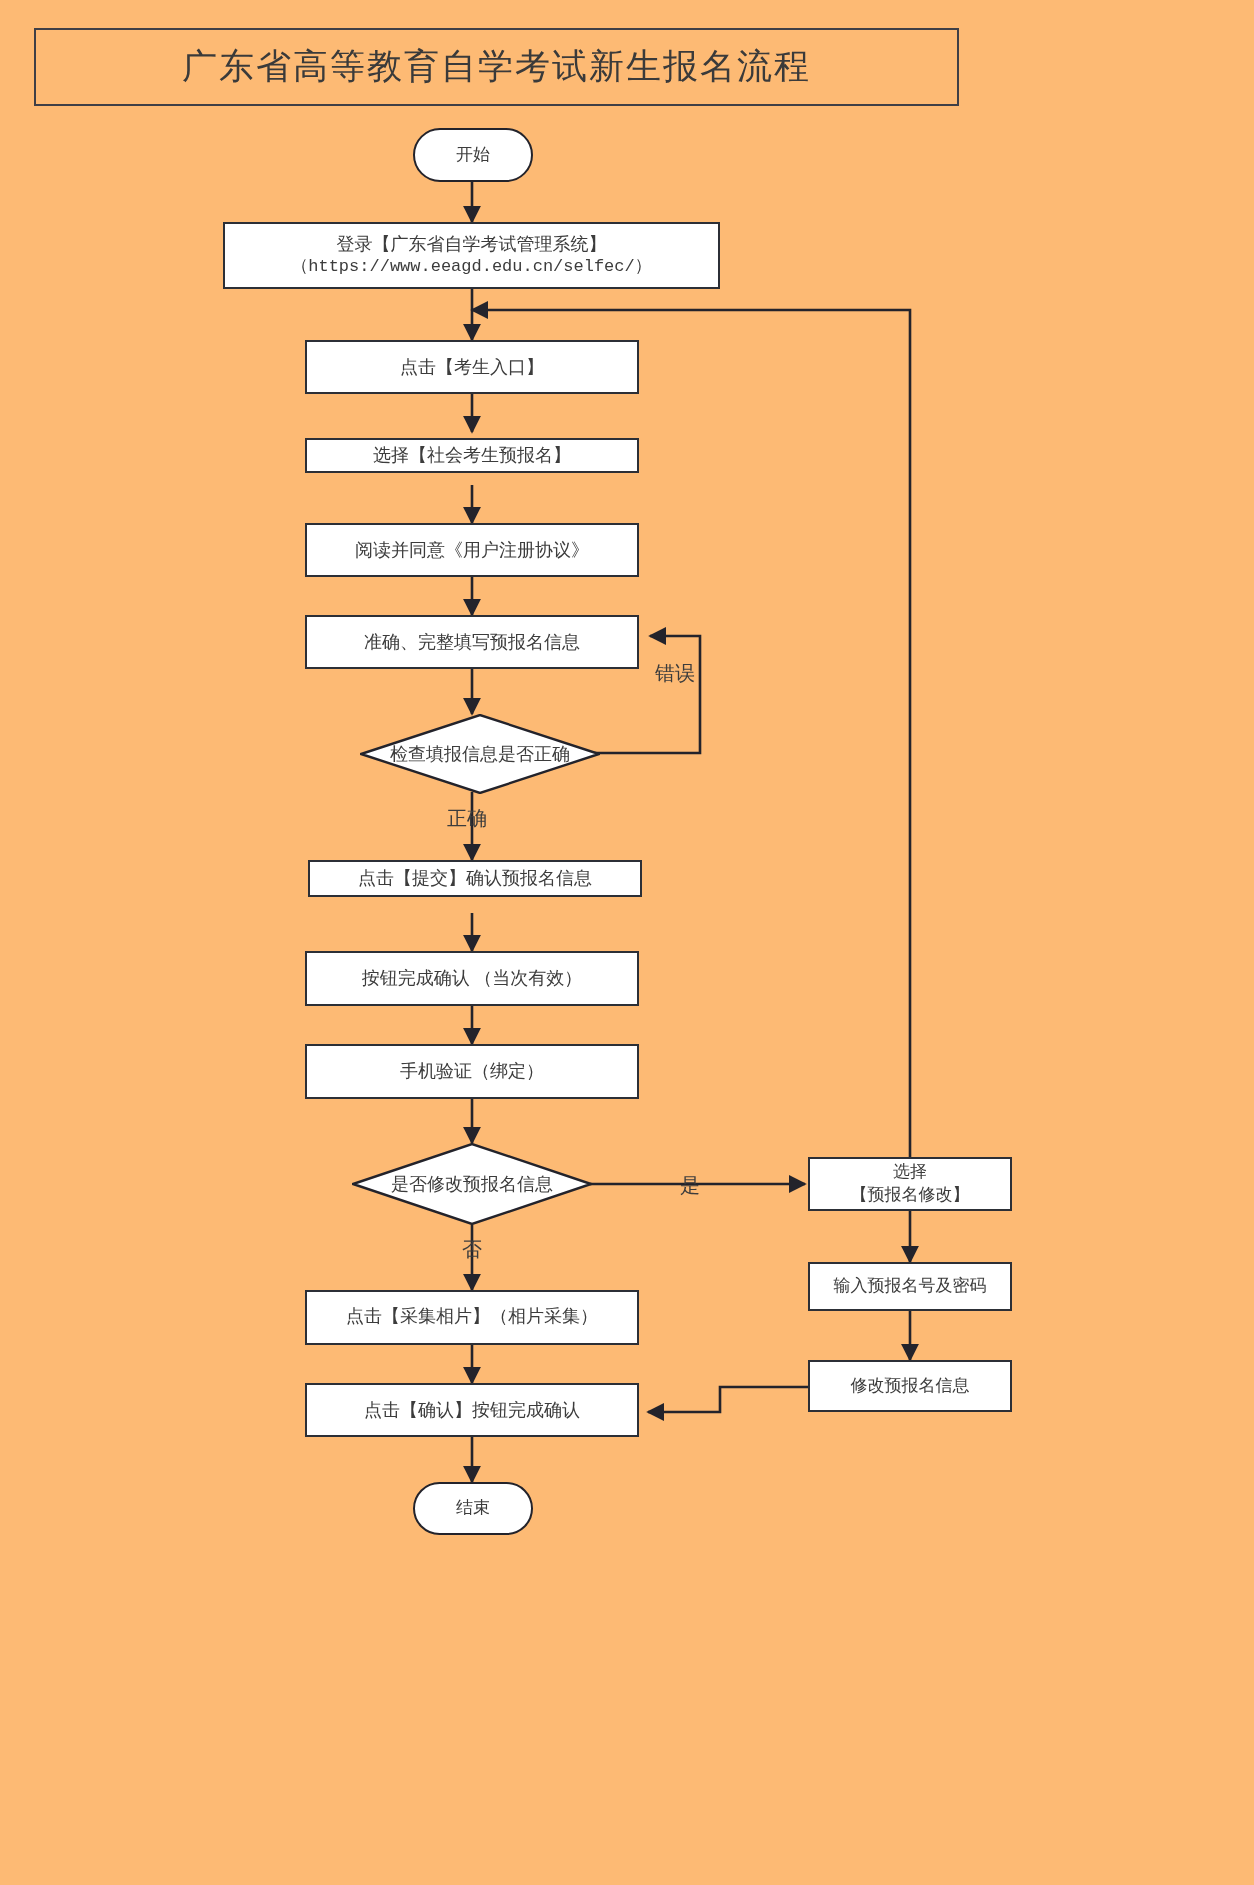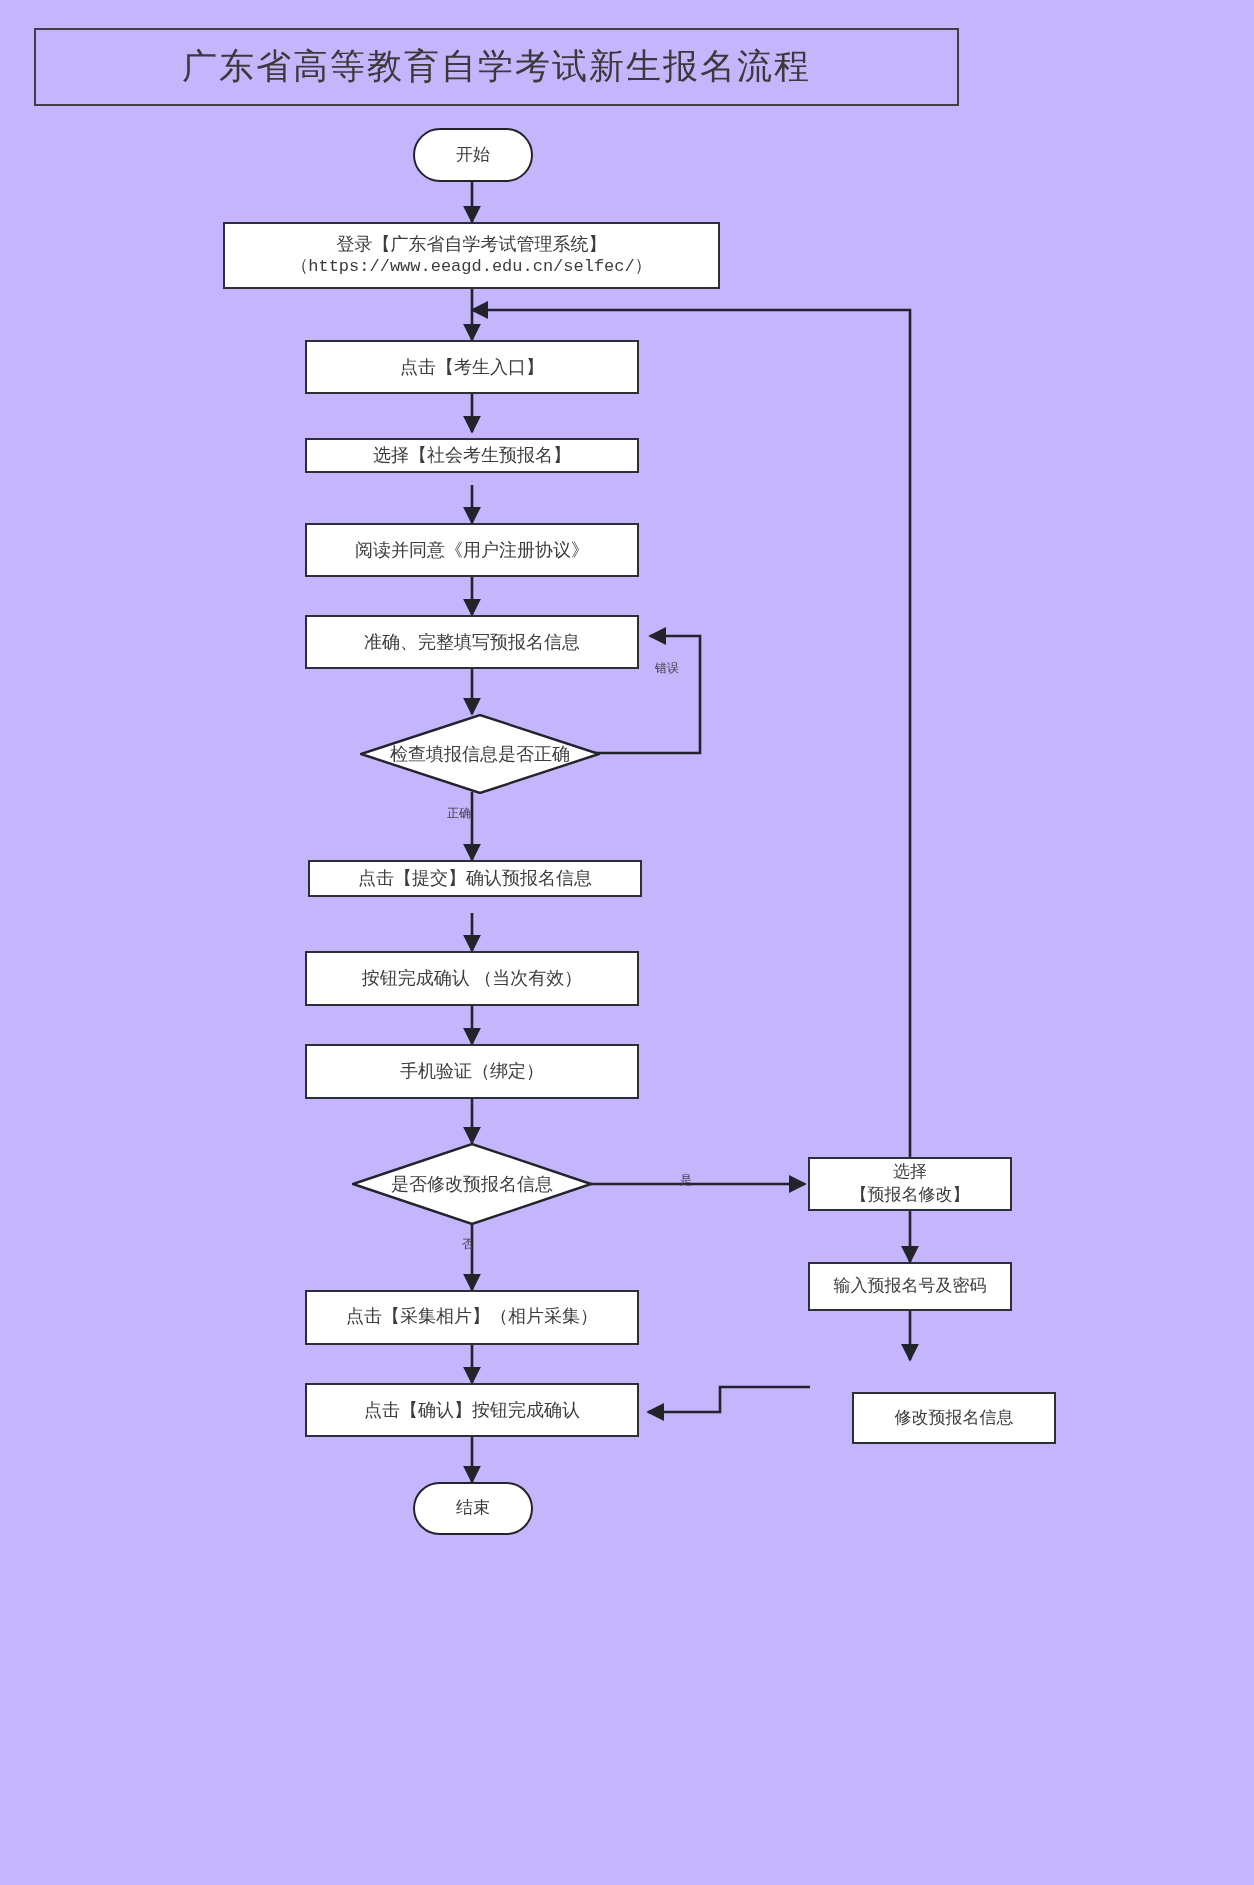--- a/index.html
+++ b/index.html
@@ -8,21 +8,21 @@
     background: #ffffff;
   }
   body {
     font-family: "Liberation Serif", "DejaVu Serif", serif;
     color: #3b3b3b;
   }
   #canvas {
     position: relative;
     width: 1254px;
     height: 1885px;
-    background: #c4b5fd;
+    background: #fdba74;
     overflow: hidden;
   }
 
   
   .node {
     position: absolute;
     box-sizing: border-box;
     display: flex;
     align-items: center;
     justify-content: center;
@@ -57,21 +57,21 @@
   }
 
   .mono {
     font-family: "Liberation Mono", "DejaVu Sans Mono", monospace;
     font-size: 17px;
     letter-spacing: 0px;
   }
 
   .lbl {
     position: absolute;
-    font-size: 12px;
+    font-size: 20px;
     color: #3c3c3c;
     background: transparent;
     white-space: nowrap;
   }
 
   
   .diamond-wrap {
     position: absolute;
   }
   .diamond-wrap svg {
@@ -202,15 +202,15 @@
 
   <div class="node terminator" style="left:413px; top:1482px; width:120px; height:53px;">结束</div>
 
   <div class="node process thin" style="left:808px; top:1157px; width:204px; height:54px; flex-direction:column; font-size:17px;">
     <span>选择</span>
     <span>【预报名修改】</span>
   </div>
 
   <div class="node process thin" style="left:808px; top:1262px; width:204px; height:49px; font-size:17px;">输入预报名号及密码</div>
 
-  <div class="node process thin" style="left:808px; top:1392px; width:204px; height:52px; font-size:17px;margin-left:44px;">修改预报名信息</div>
+  <div class="node process thin" style="left:808px; top:1360px; width:204px; height:52px; font-size:17px;">修改预报名信息</div>
 
 </div>
 
 </body></html>

